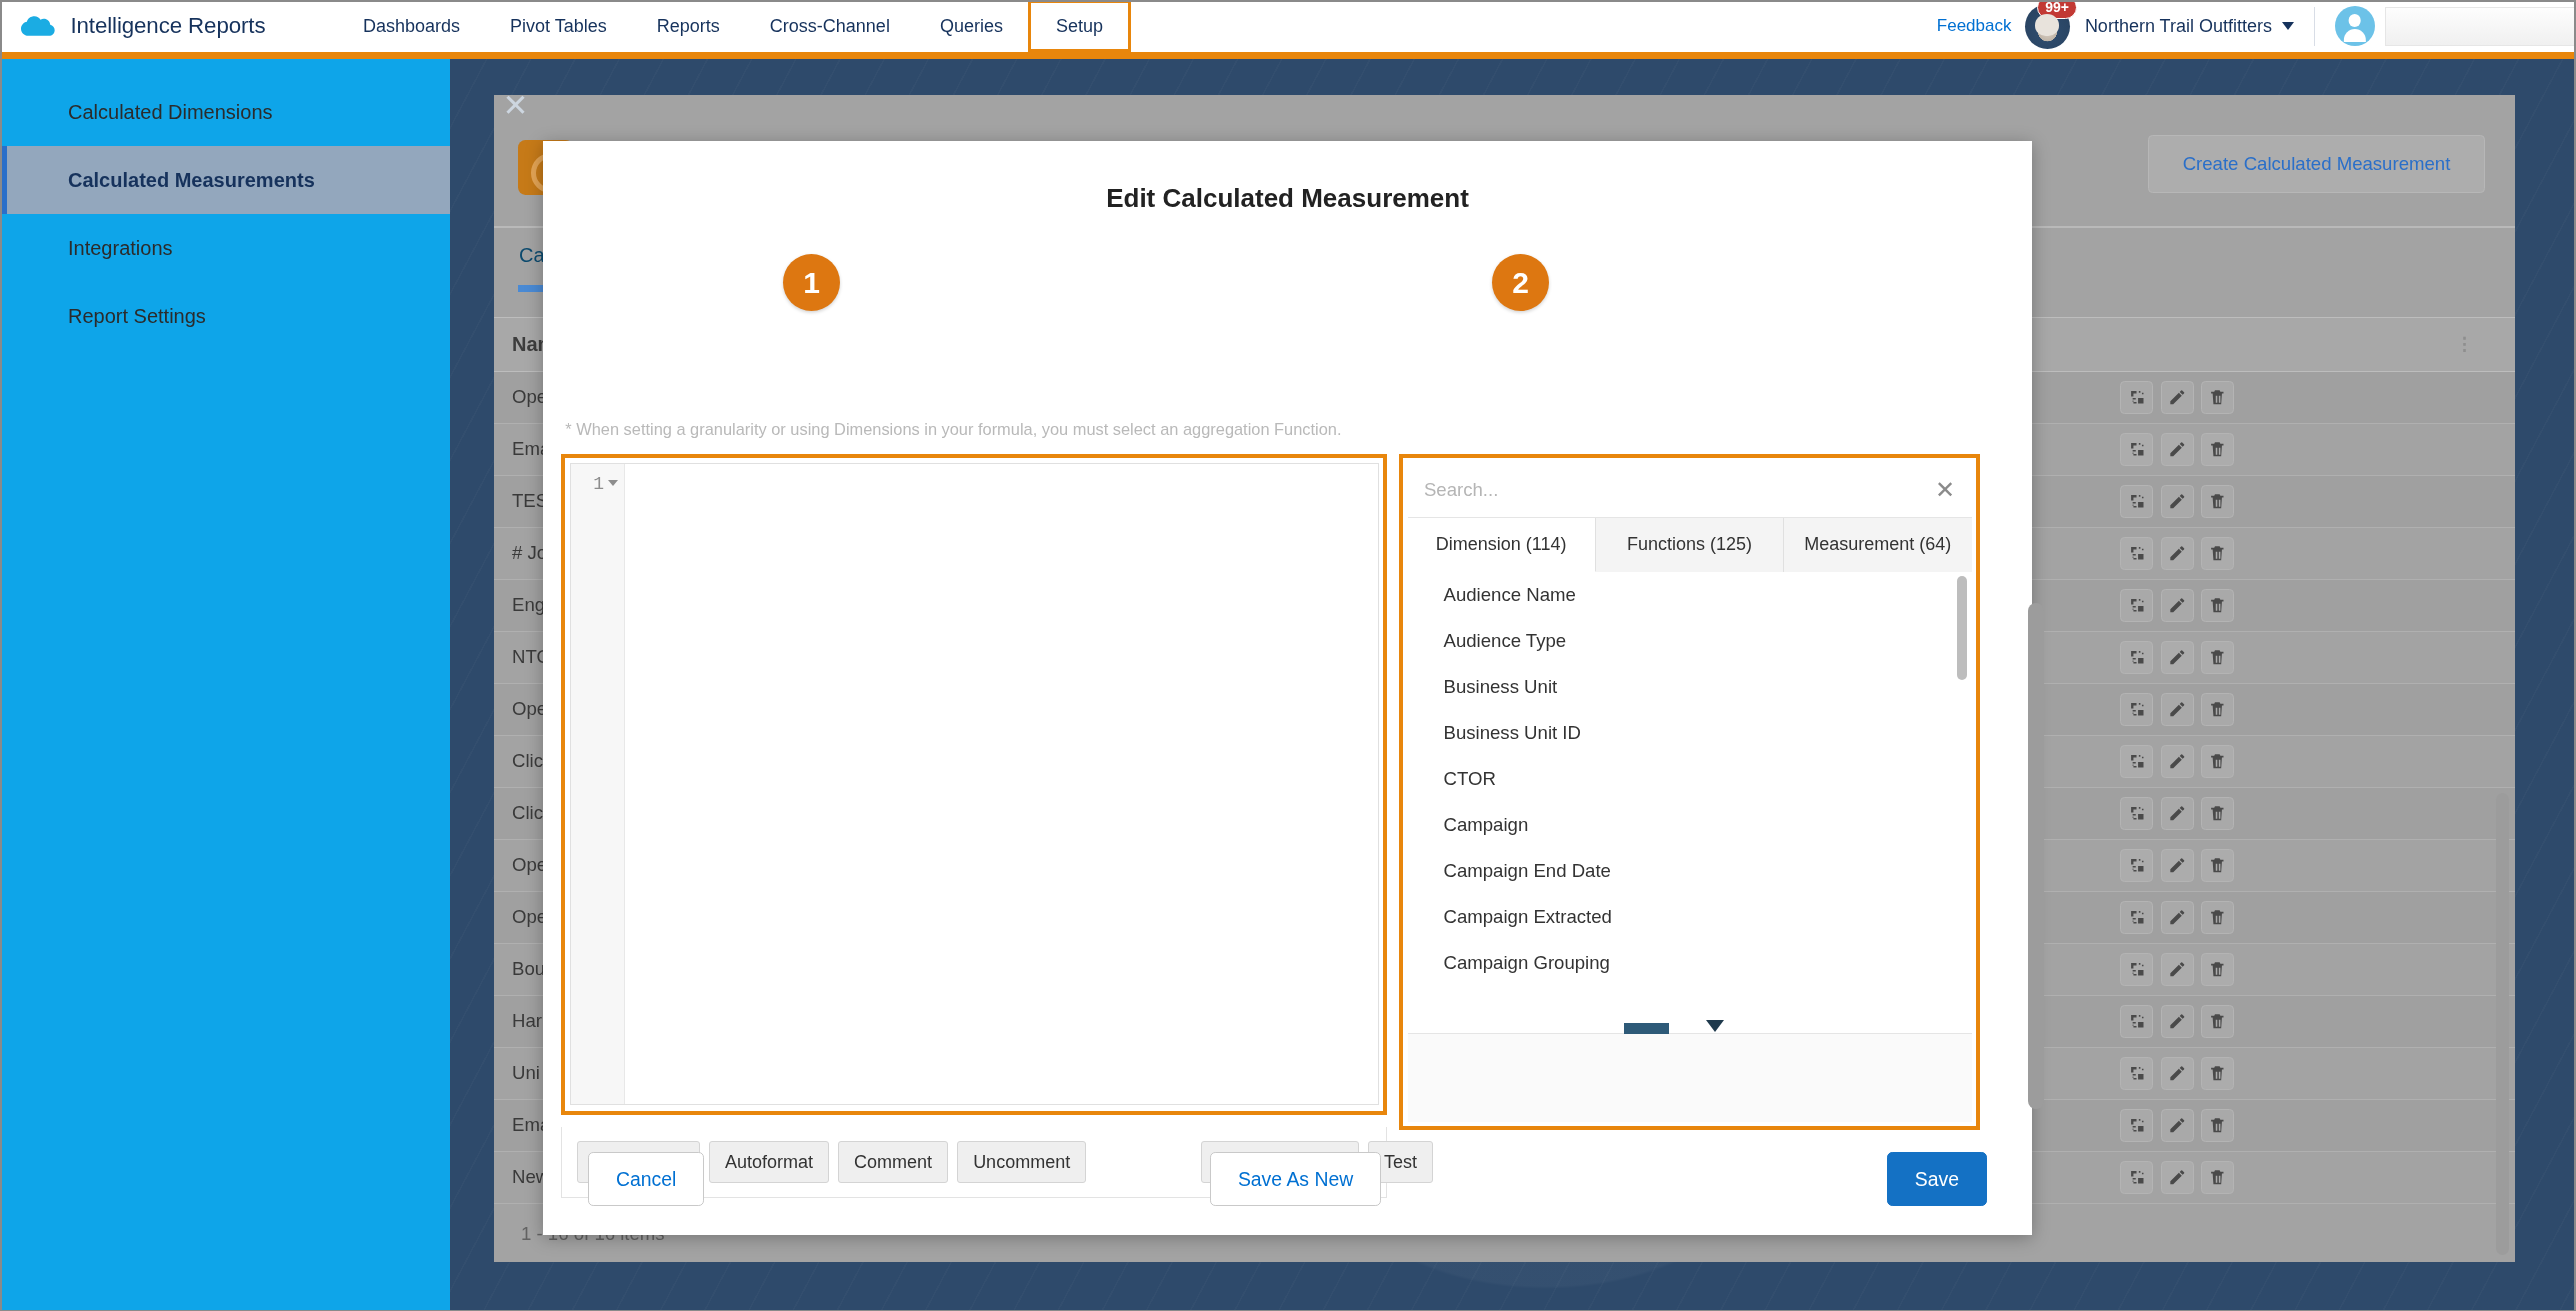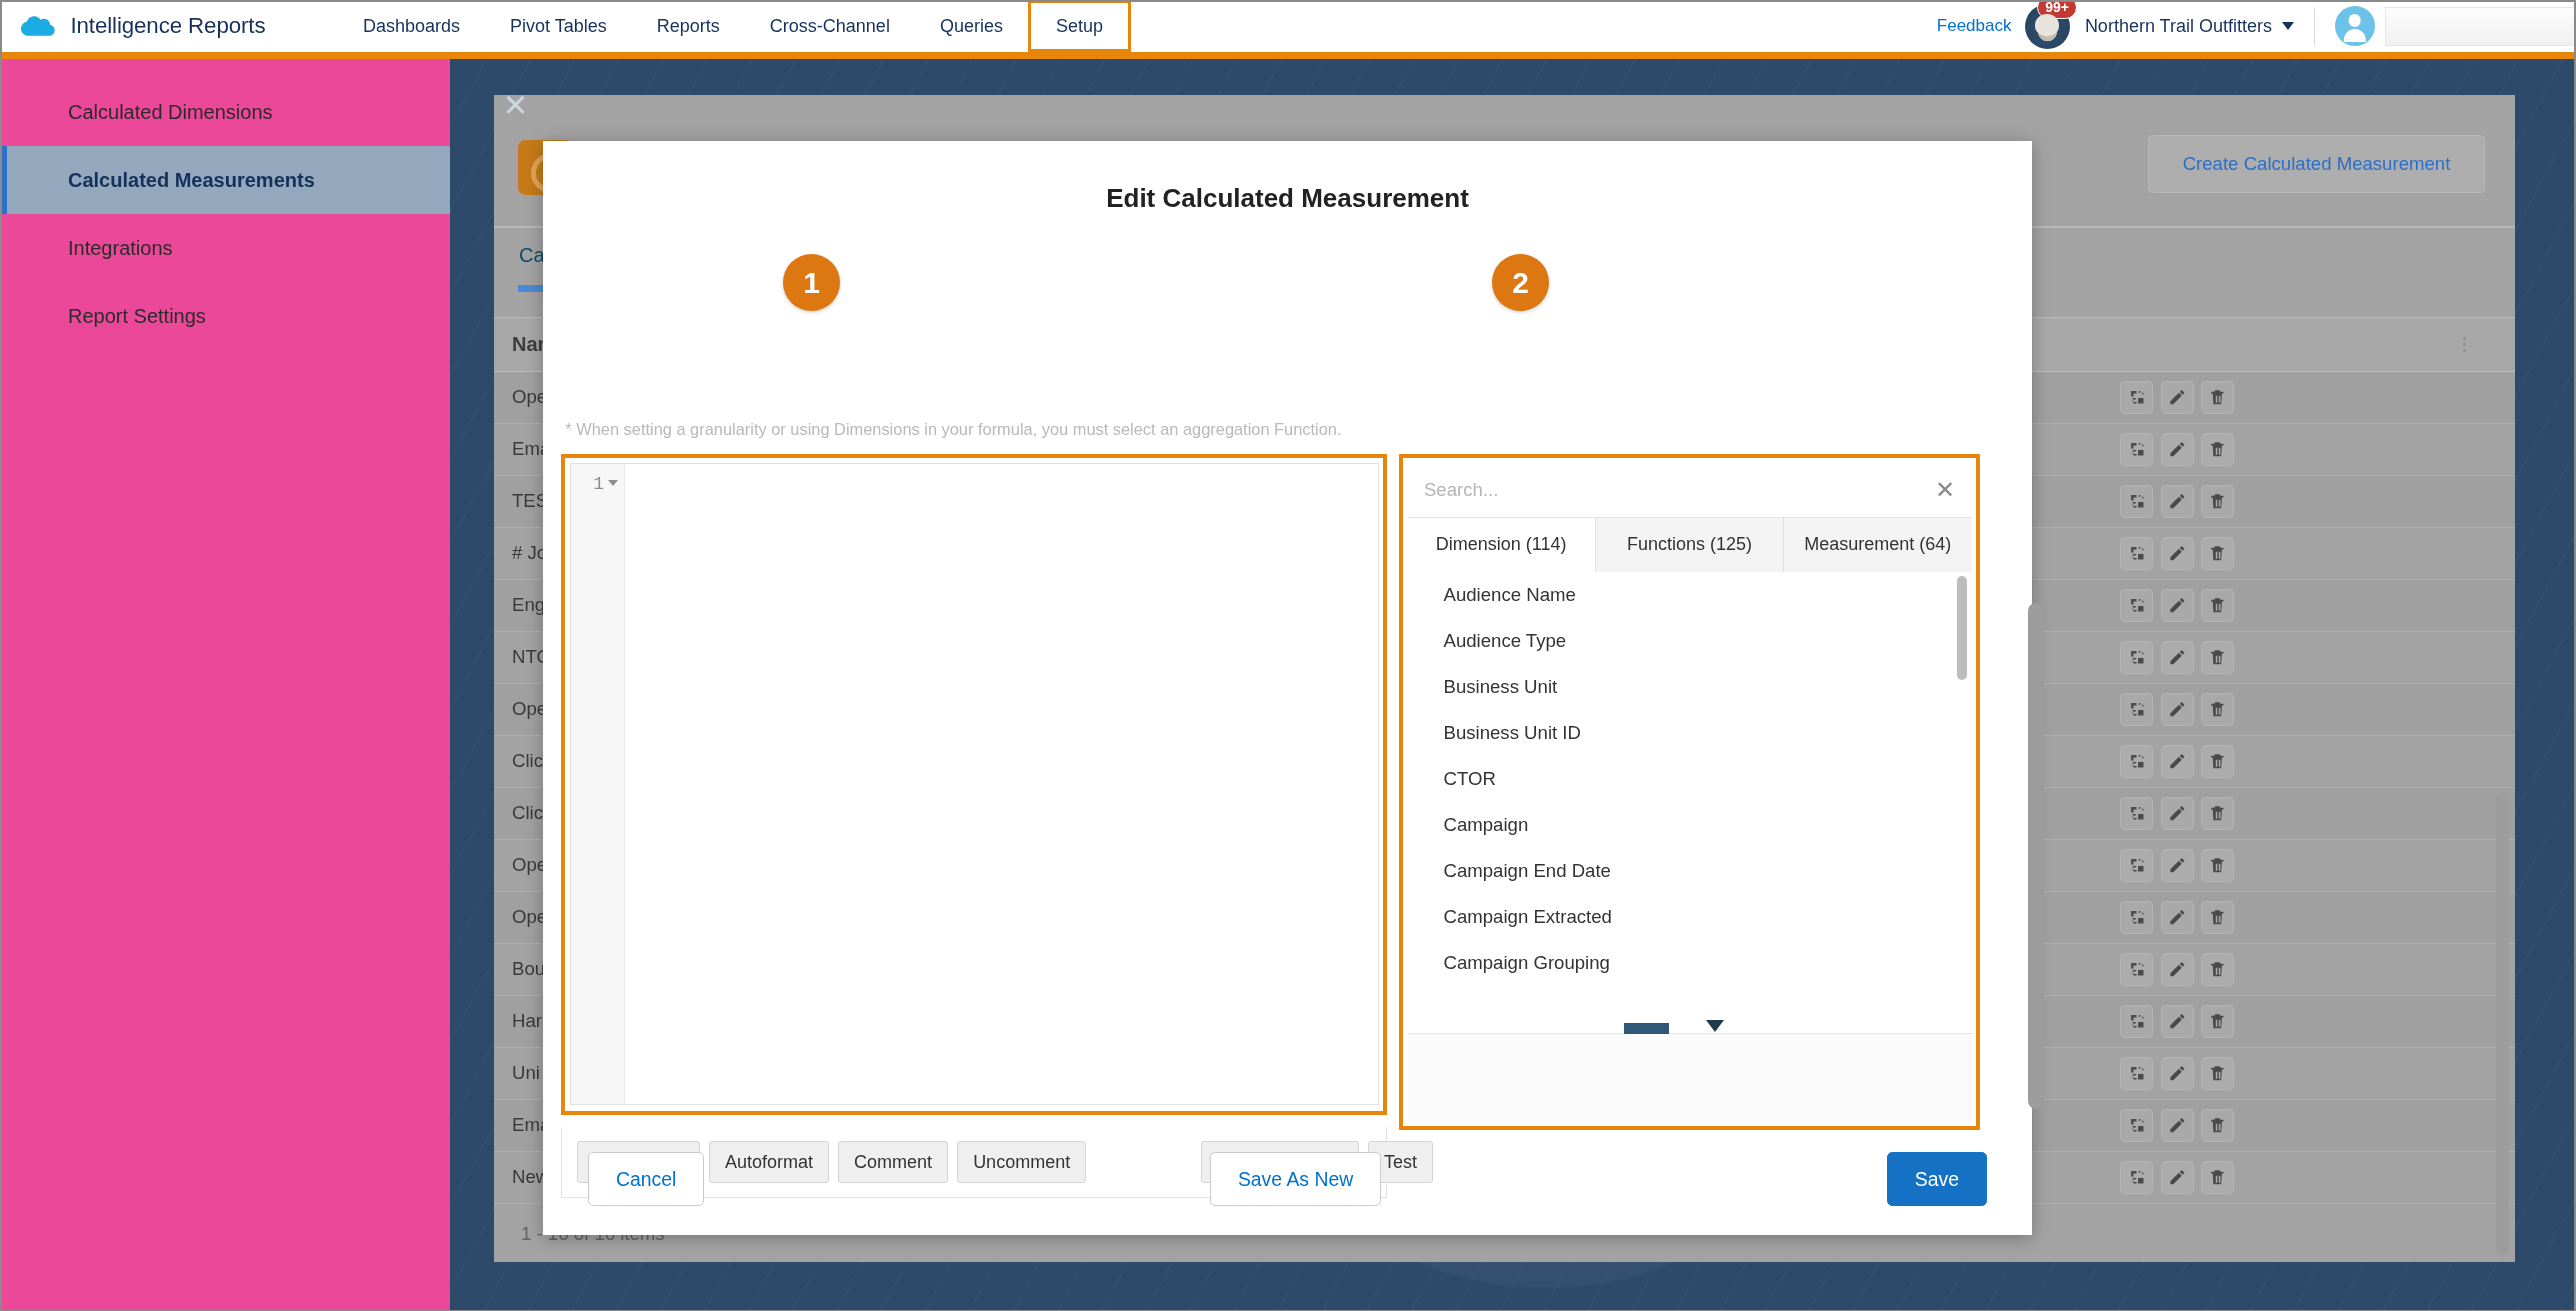--- a/index.html
+++ b/index.html
@@ -87,21 +87,21 @@
   .bg-swirls {
     position: absolute; inset: 0;
     background:
       radial-gradient(ellipse 521px 313px at 78% 18%, rgba(255,255,255,.045) 0 40%, transparent 41%),
       radial-gradient(ellipse 387px 253px at 90% 62%, rgba(255,255,255,.035) 0 42%, transparent 43%),
       radial-gradient(ellipse 476px 283px at 60% 88%, rgba(255,255,255,.03) 0 44%, transparent 45%),
       repeating-linear-gradient(118deg, rgba(255,255,255,.022) 0 1.5px, transparent 1.5px 39px);
   }
   .sidebar {
     position: absolute; left: 0; top: 59px; width: 450px; height: 1253px;
-    background: #ec4899; z-index: 5;
+    background: #0ea5e9; z-index: 5;
   }
   .side-item {
     height: 68px; display: flex; align-items: center; padding-left: 68px;
     font-size: 20px; color: #2b2b2b;
   }
   .side-item.selected {
     background: #93a7bd; font-weight: bold; color: #16325c;
     border-left: 7.4px solid #2a6fc9; padding-left: 61px;
   }
   .side-top-pad { height: 19.4px; }

